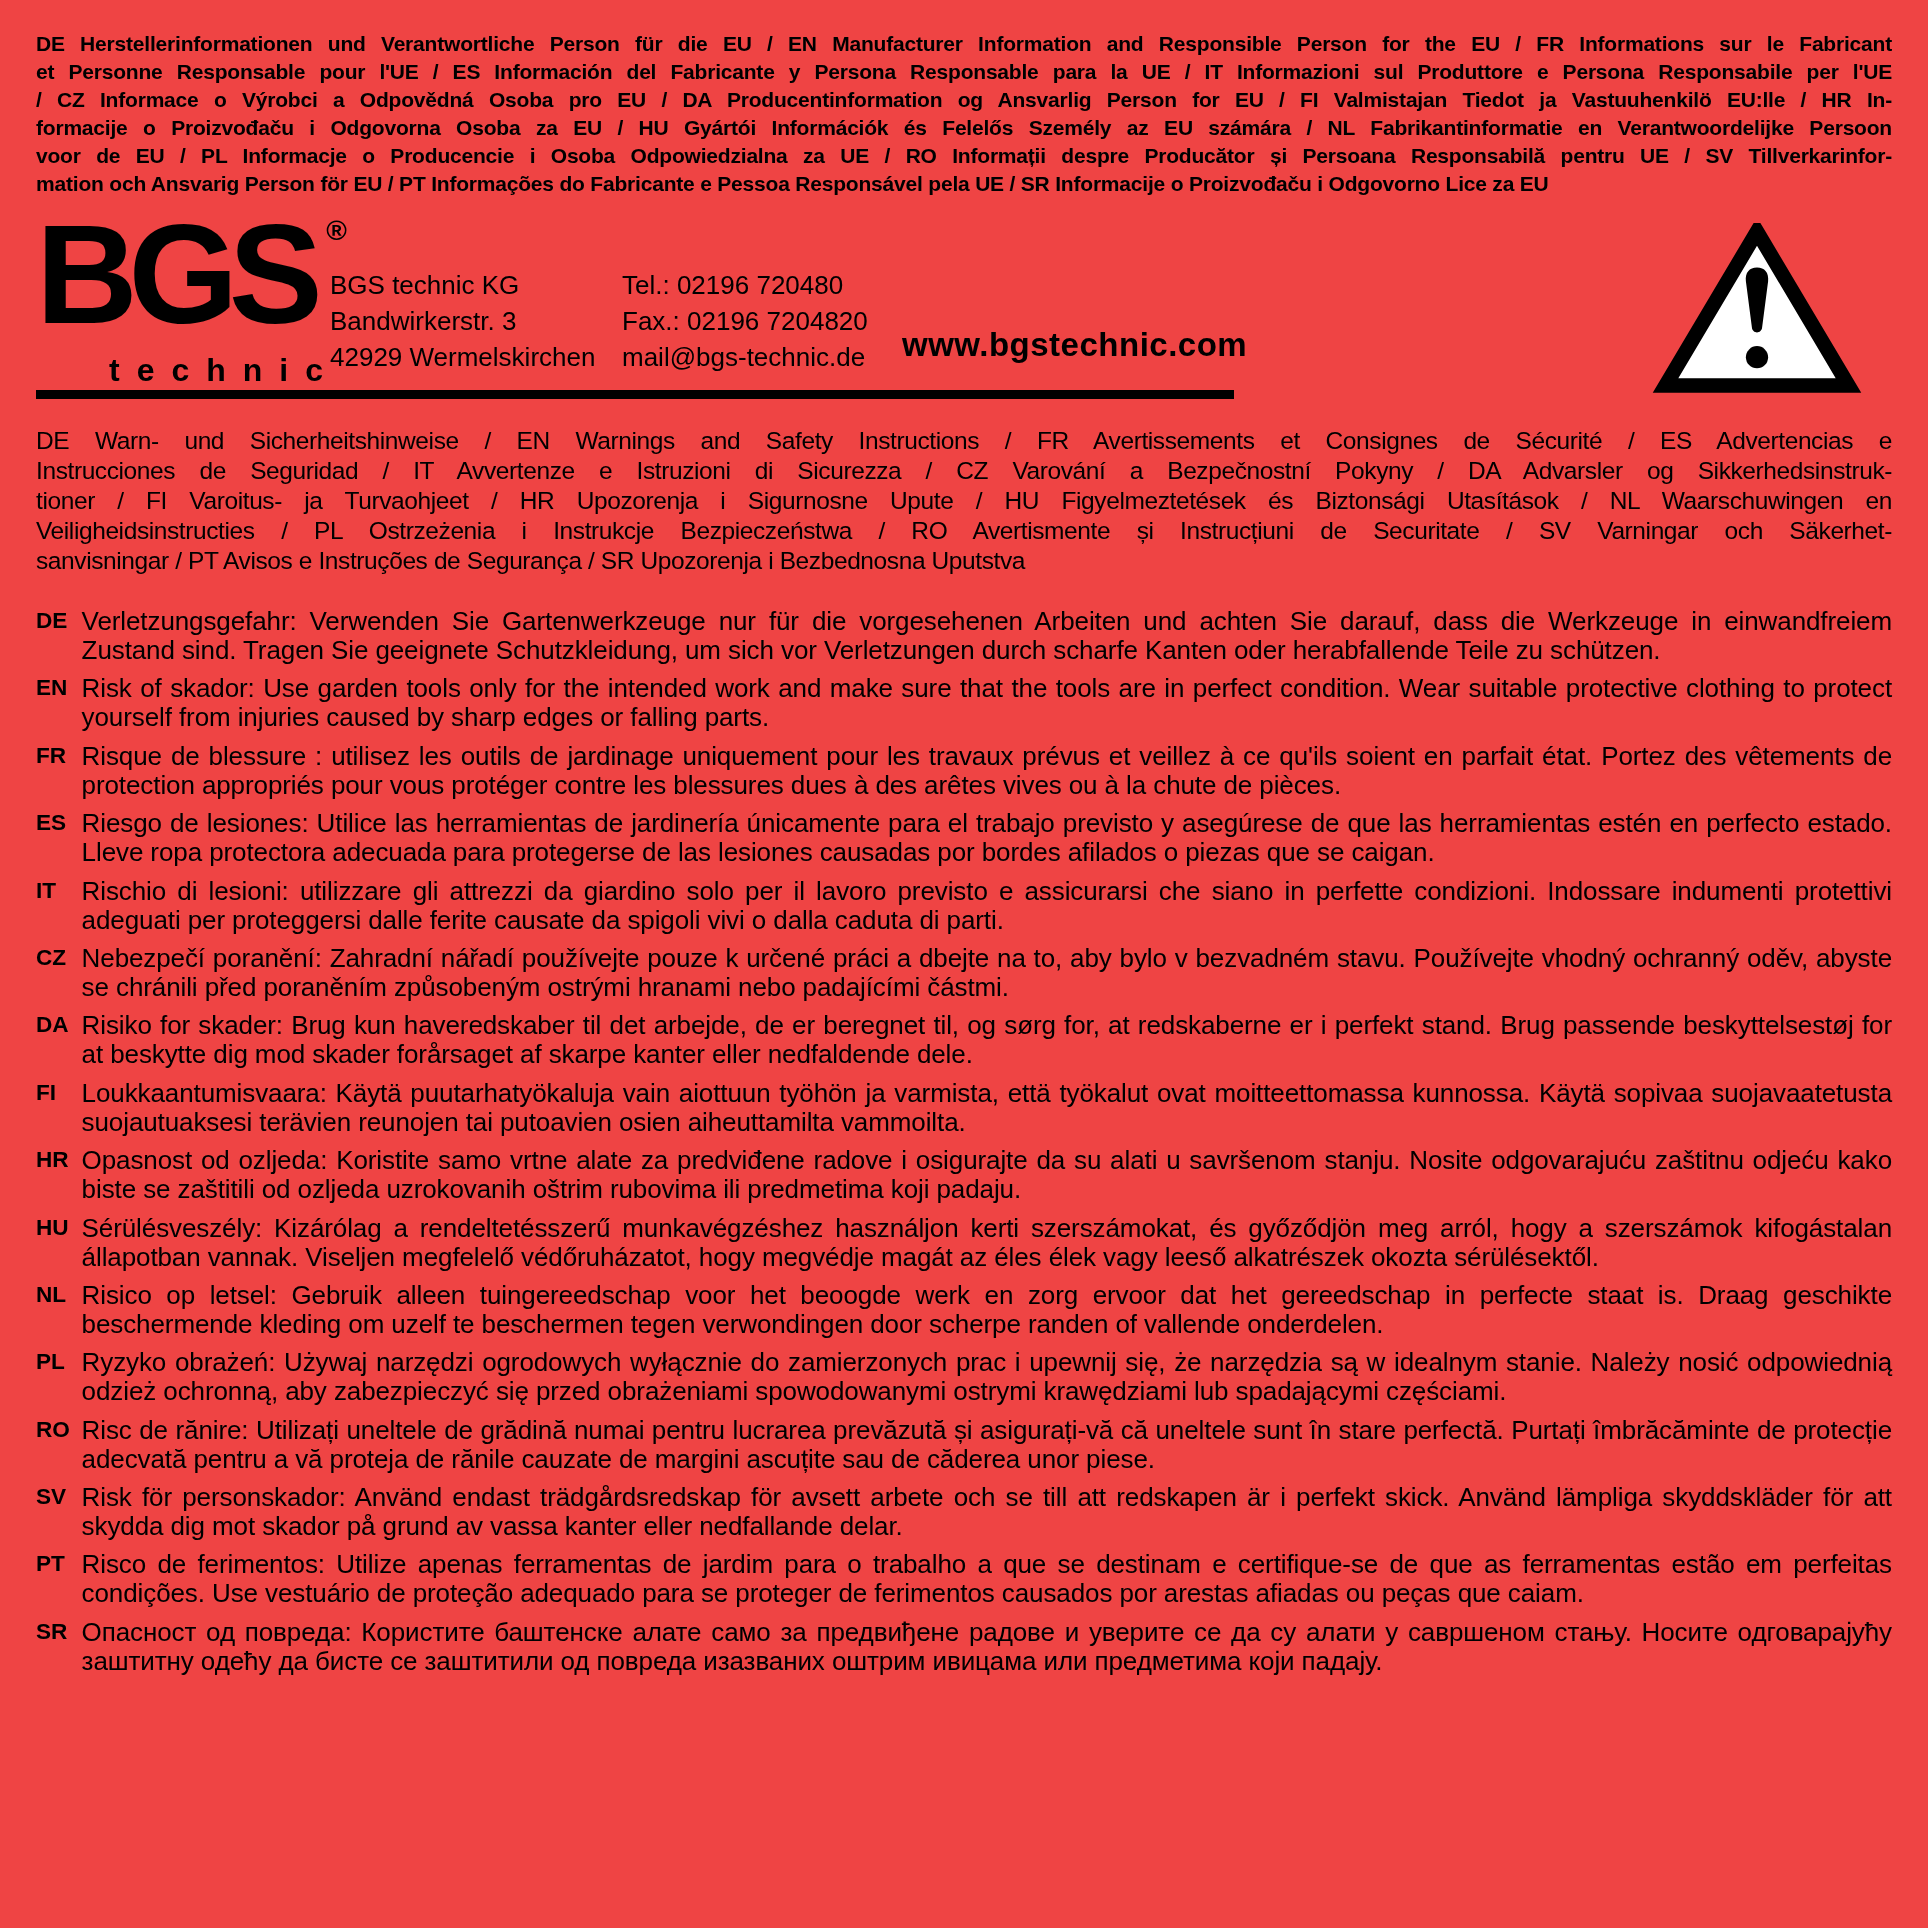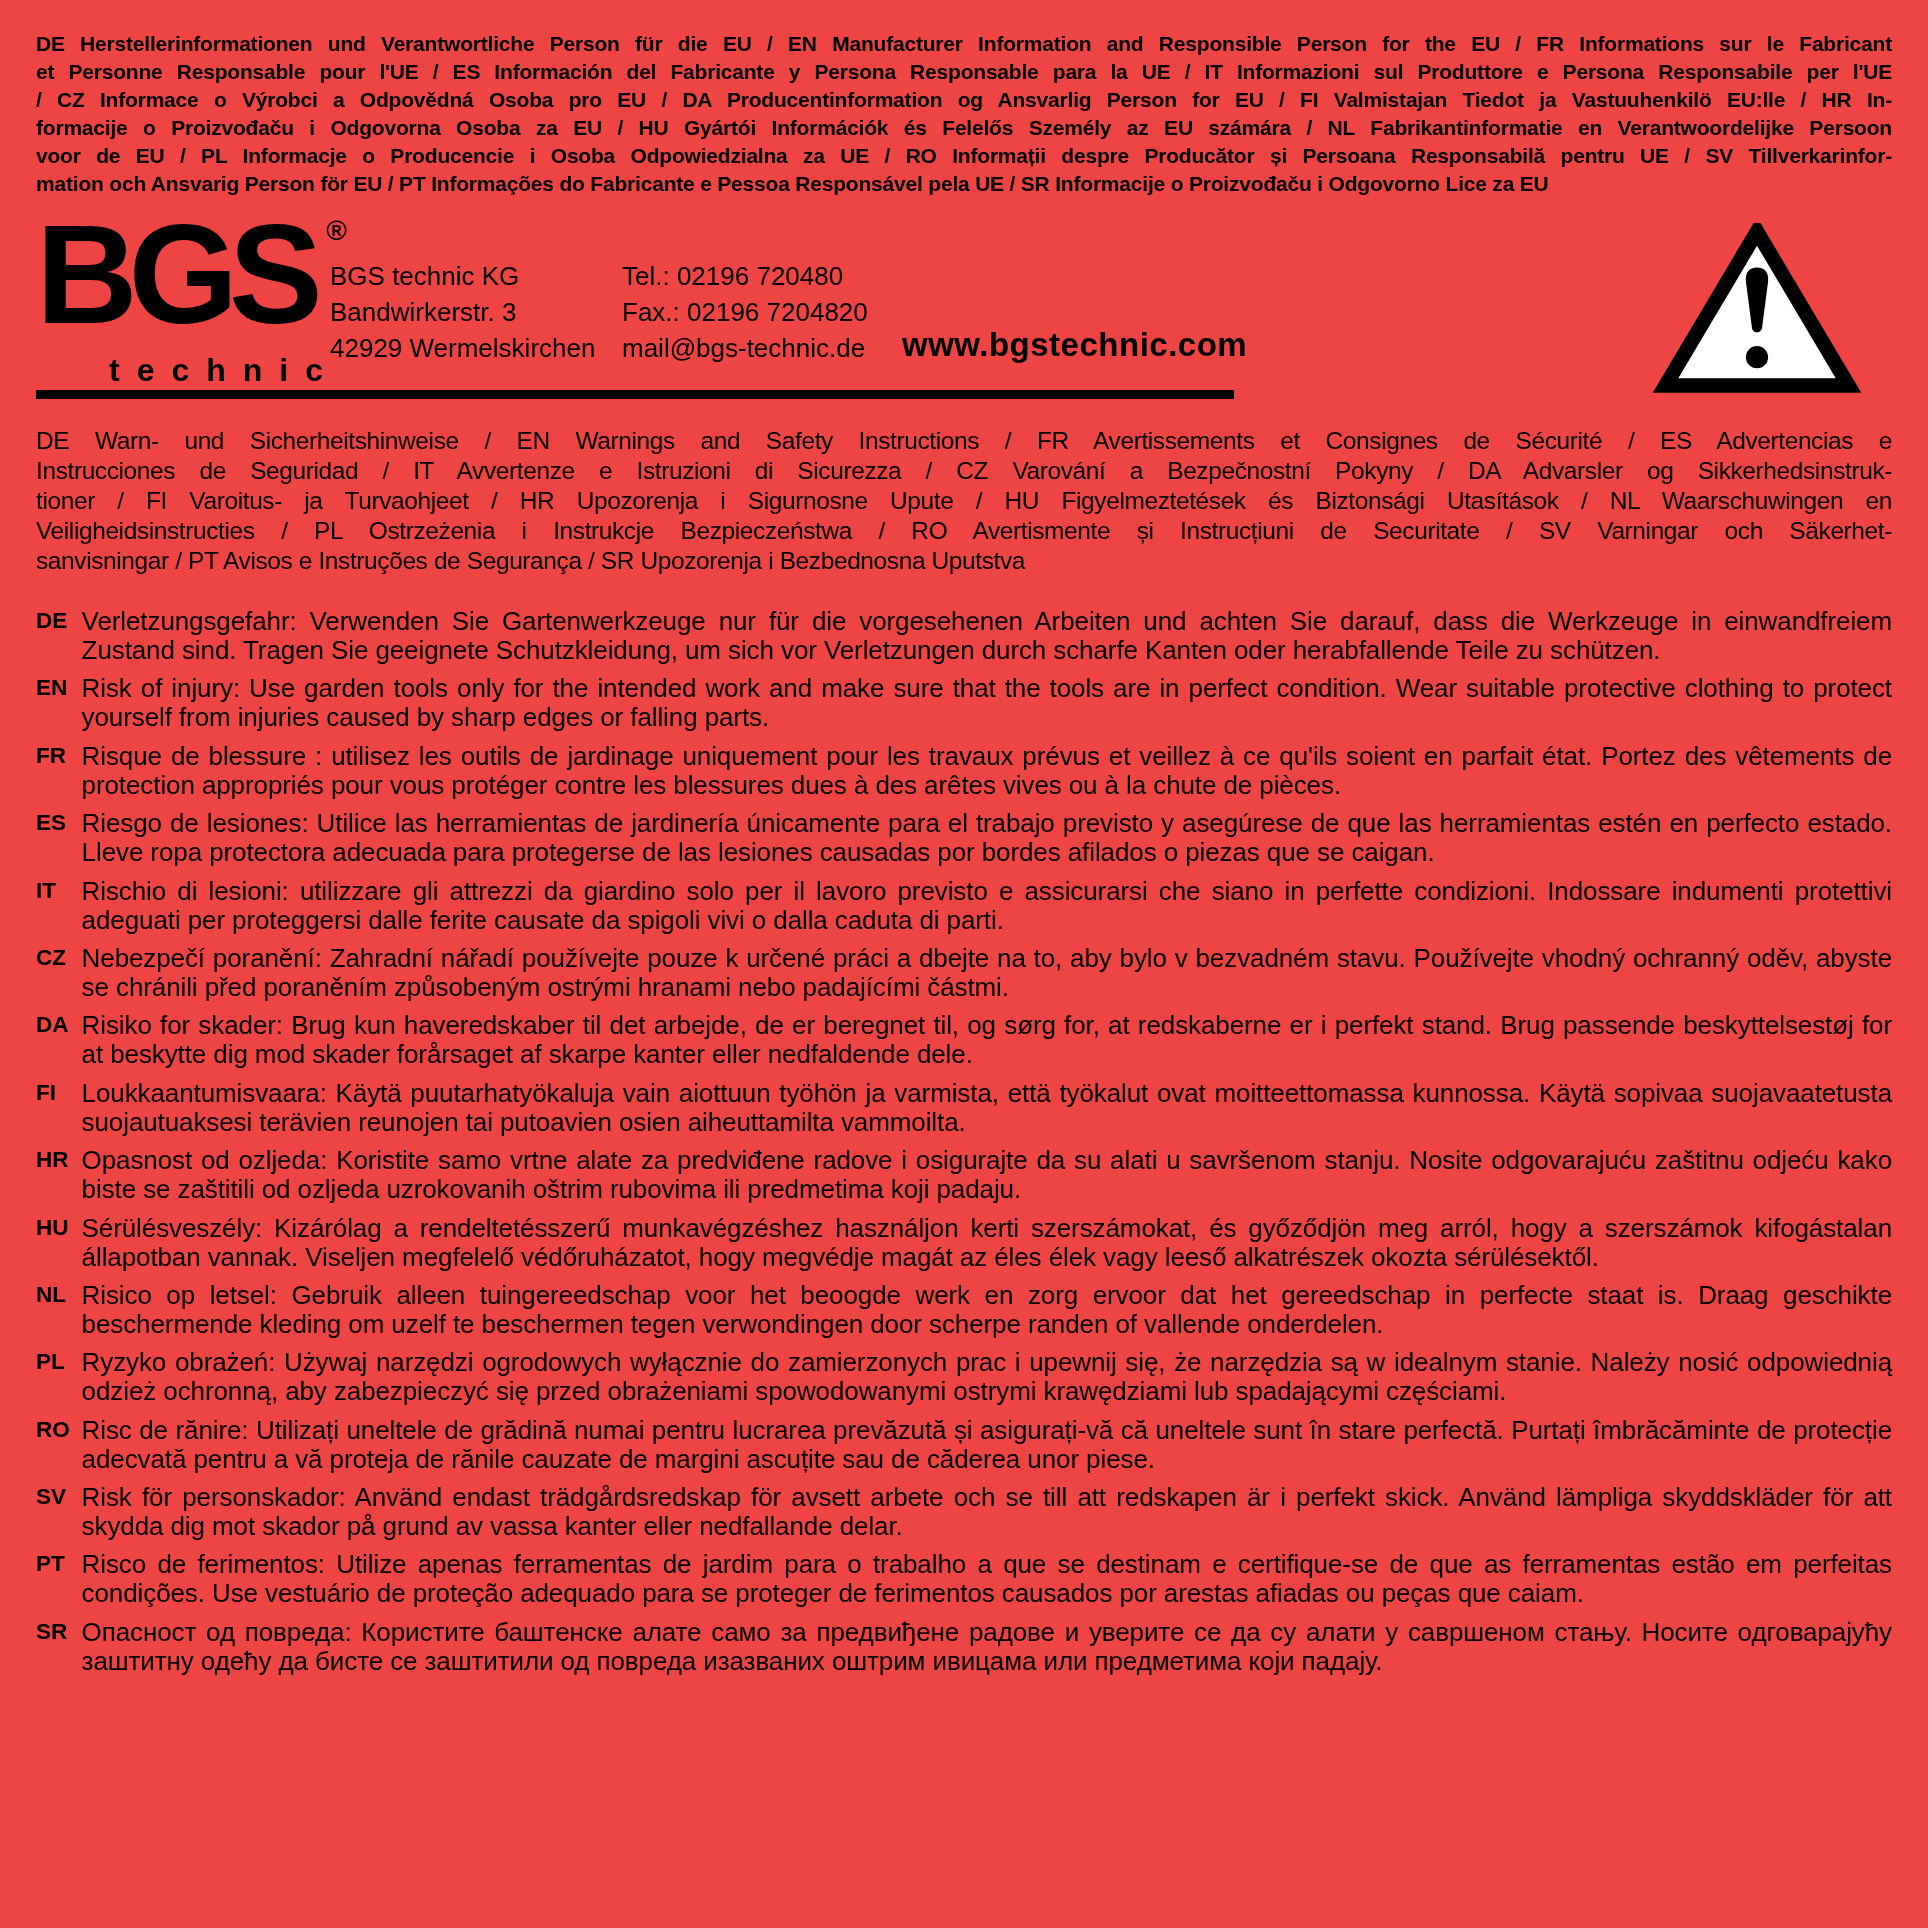--- a/index.html
+++ b/index.html
@@ -72,21 +72,21 @@
     position: absolute;
     left: 73px;
     bottom: 0;
     font-weight: bold;
     font-size: 32px;
     letter-spacing: 17px;
     white-space: nowrap;
   }
   .addr, .contact {
     position: absolute;
-    top: 43px;
+    top: 52px;
     font-size: 26px;
     line-height: 36px;
     font-weight: normal;
   }
   .addr { left: 294px; }
   .contact { left: 586px; }
   .site {
     position: absolute;
     left: 866px;
     top: 111px;
@@ -211,21 +211,21 @@
     <div class="jline last">sanvisningar  /  PT Avisos e Instruções de Segurança  /  SR Upozorenja i Bezbednosna Uputstva</div>
   </section>
 
   <section class="wlist">
     <div class="witem">
       <span class="code">DE</span>
       <p class="wtext">Verletzungsgefahr: Verwenden Sie Gartenwerkzeuge nur für die vorgesehenen Arbeiten und achten Sie darauf, dass die Werkzeuge in einwandfreiem Zustand sind. Tragen Sie geeignete Schutzkleidung, um sich vor Verletzungen durch scharfe Kanten oder herabfallende Teile zu schützen.</p>
     </div>
     <div class="witem">
       <span class="code">EN</span>
-      <p class="wtext">Risk of injury: Use garden tools only for the intended work and make sure that the tools are in perfect condition. Wear suitable protective clothing to protect yourself from injuries caused by sharp edges or falling parts.</p>
+      <p class="wtext">Risk of skador: Use garden tools only for the intended work and make sure that the tools are in perfect condition. Wear suitable protective clothing to protect yourself from injuries caused by sharp edges or falling parts.</p>
     </div>
     <div class="witem">
       <span class="code">FR</span>
       <p class="wtext">Risque de blessure : utilisez les outils de jardinage uniquement pour les travaux prévus et veillez à ce qu'ils soient en parfait état. Portez des vêtements de protection appropriés pour vous protéger contre les blessures dues à des arêtes vives ou à la chute de pièces.</p>
     </div>
     <div class="witem">
       <span class="code">ES</span>
       <p class="wtext">Riesgo de lesiones: Utilice las herramientas de jardinería únicamente para el trabajo previsto y asegúrese de que las herramientas estén en perfecto estado. Lleve ropa protectora adecuada para protegerse de las lesiones causadas por bordes afilados o piezas que se caigan.</p>
     </div>
     <div class="witem">

